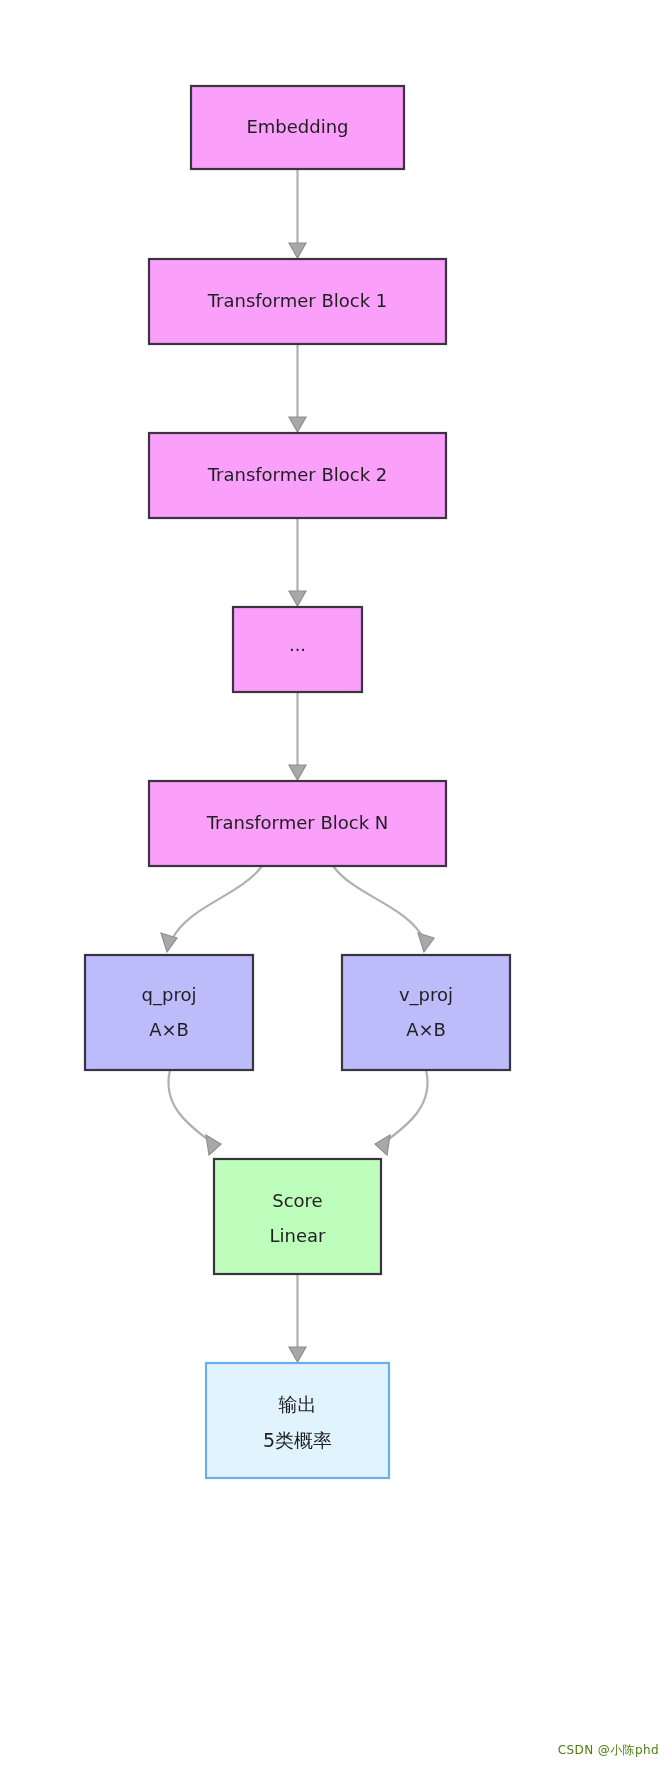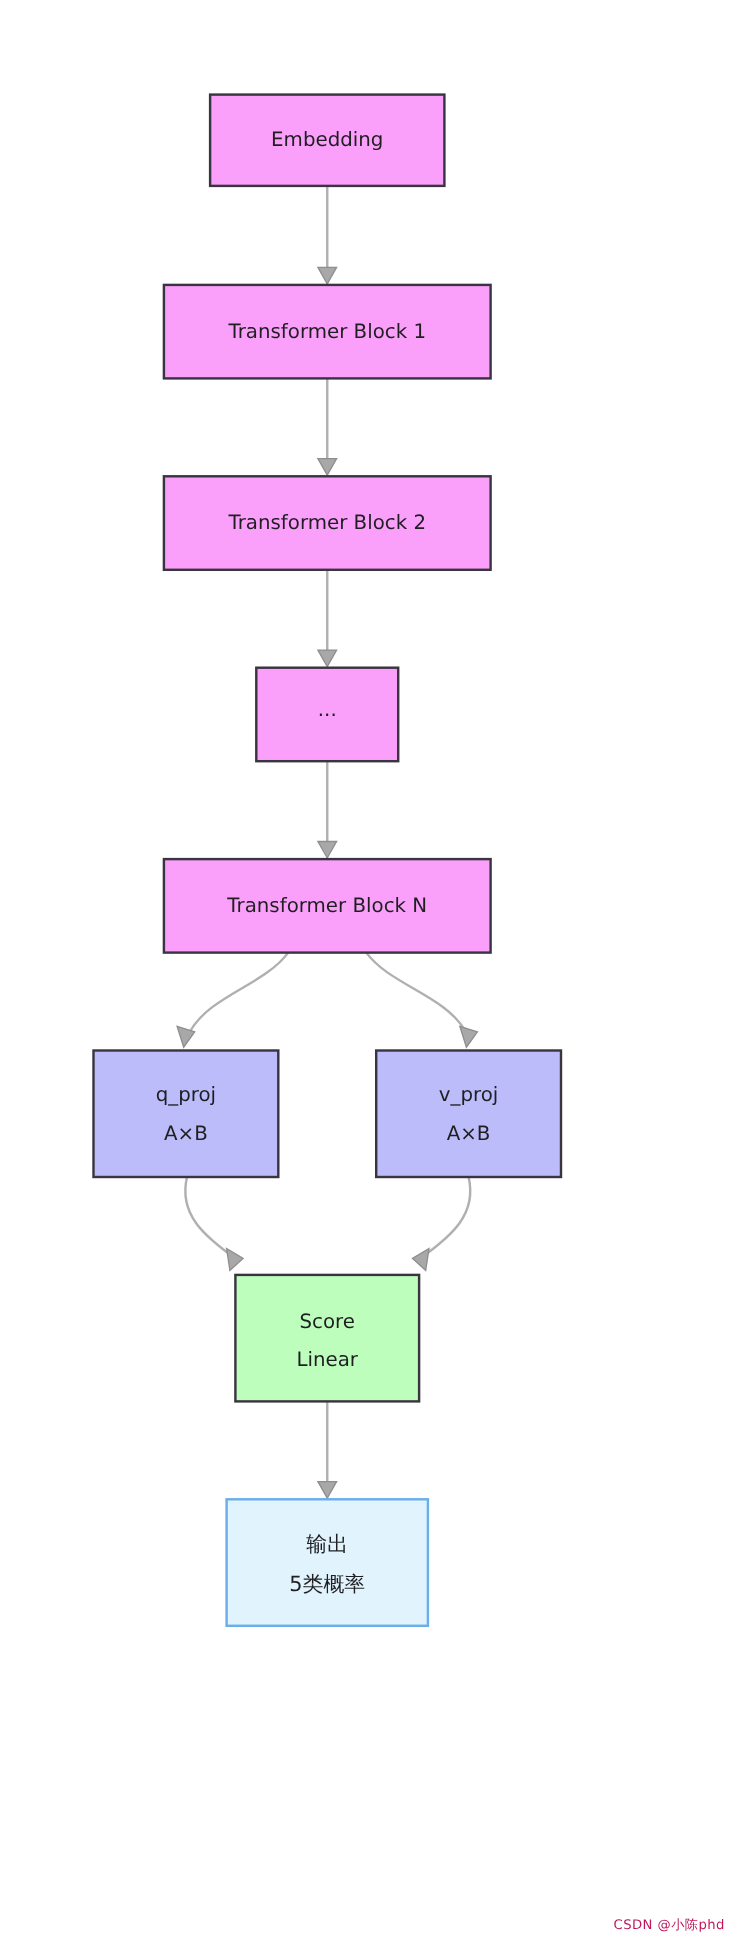--- a/index.html
+++ b/index.html
@@ -44,21 +44,21 @@
     fill: #a8a8a8;
     stroke: #8e8e8e;
     stroke-width: 1.2;
   }
   .watermark {
     position: absolute;
     right: 12px;
     bottom: 8px;
     font-family: "DejaVu Sans", "Liberation Sans", sans-serif;
     font-size: 12px;
-    color: #be185d;
+    color: #4d7c0f;
     letter-spacing: 0.4px;
     white-space: nowrap;
     user-select: none;
     margin-left: 28px;
   }
 </style>
 </head>
 <body>
 
 <svg id="flow-svg" viewBox="0 0 671 1767" xmlns="http://www.w3.org/2000/svg">

